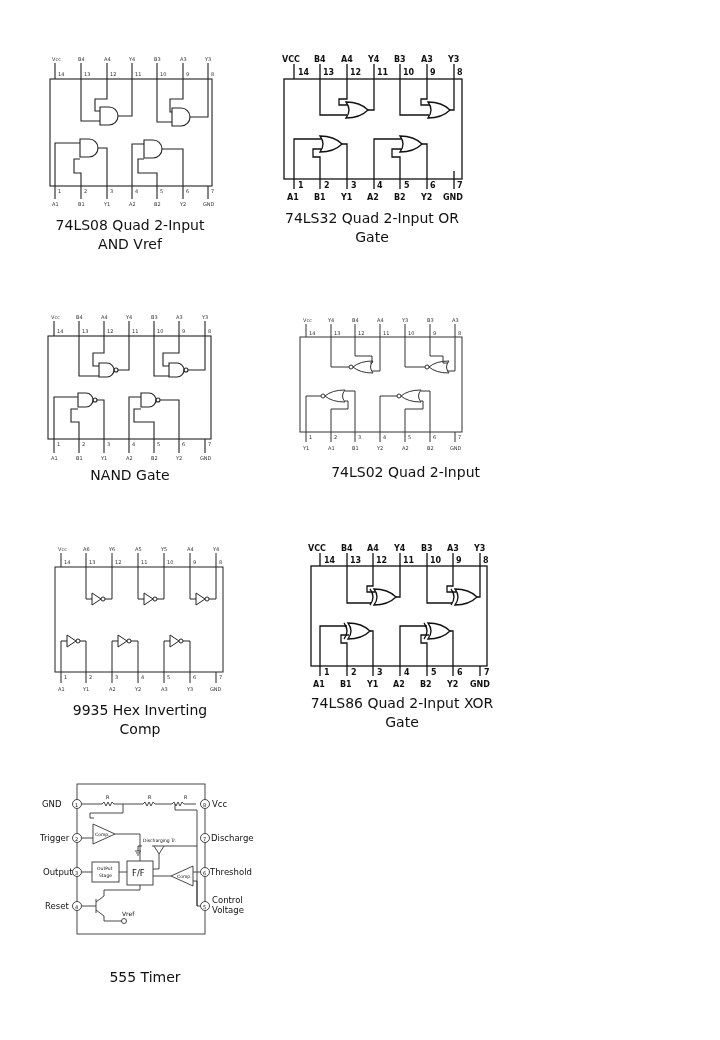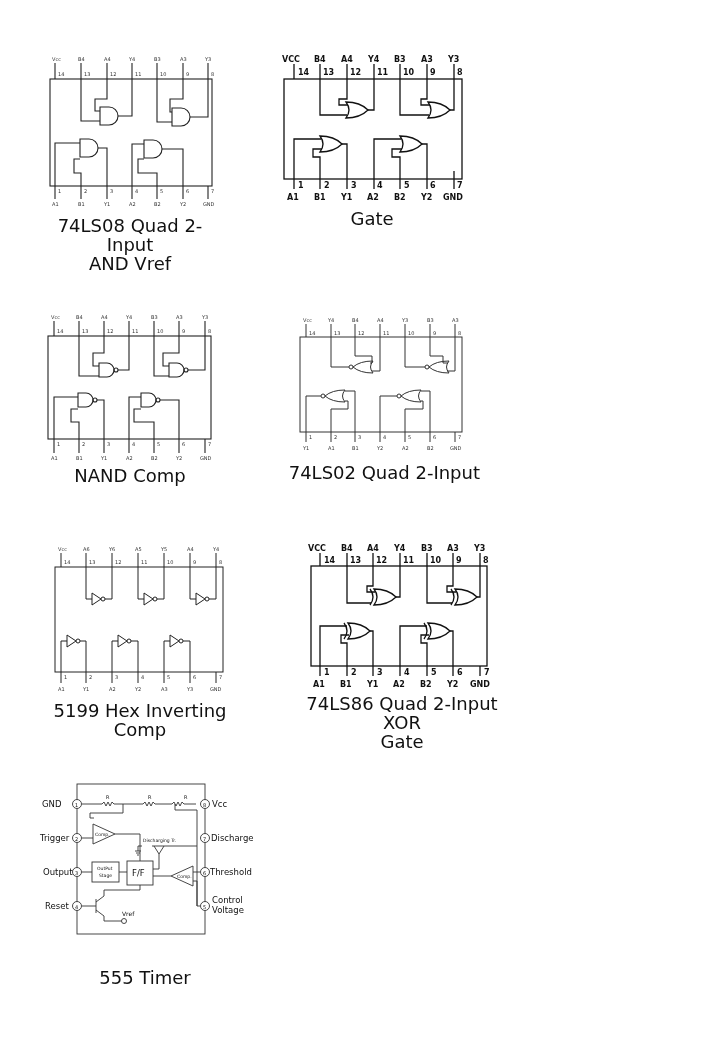--- a/index.html
+++ b/index.html
@@ -1,19 +1,19 @@
 <!DOCTYPE html>
 <html><head>
 <meta charset="utf-8">
 <style>
   html, body { margin:0; padding:0; background:#ffffff; }
   body { width:720px; height:1040px; position:relative; overflow:hidden; font-family:"DejaVu Sans", sans-serif; color:#000; }
   .chip { position:absolute; }
   .chip svg { display:block; overflow:visible; }
-  .caption { position:absolute; text-align:center; font-family:"DejaVu Sans", sans-serif; font-size:18px; line-height:19px; color:#111; }
+  .caption { position:absolute; text-align:center; font-family:"DejaVu Sans", sans-serif; font-size:14px; line-height:19px; color:#111; }
   svg text { font-family:"DejaVu Sans", sans-serif; }
   .pinlbl-small { font-size:5px; fill:#333; }
   .pinlbl-big { font-size:8px; font-weight:bold; fill:#111; }
   .t555 { font-family:"DejaVu Serif", serif; fill:#111; }
 </style>
 </head>
 <body>
 
 <div class="chip" style="left:40px;top:55px;">
   <svg width="180" height="155" viewBox="0 0 180 155">
@@ -161,20 +161,21 @@
       <text class="pinlbl-big" x="36" y="148">B1</text>
       <text class="pinlbl-big" x="63" y="148">Y1</text>
       <text class="pinlbl-big" x="89" y="148">A2</text>
       <text class="pinlbl-big" x="116" y="148">B2</text>
       <text class="pinlbl-big" x="143" y="148">Y2</text>
       <text class="pinlbl-big" x="165" y="148">GND</text>
     </g>
   </svg>
 </div>
 <div class="caption" style="left:272px;top:209px;width:200px;">
+  <div>74LS32 Quad 2-Input OR</div>
   <div>Gate</div>
 </div>
 
 <div class="chip" style="left:40px;top:313px;">
   <svg width="180" height="150" viewBox="0 0 180 150">
     <g stroke="#222" stroke-width="1.1" fill="none">
       <rect x="8" y="23" width="163" height="103"></rect>
       <line x1="14" y1="8" x2="14" y2="23"></line>
         <line x1="39" y1="8" x2="39" y2="23"></line>
         <line x1="64" y1="8" x2="64" y2="23"></line>
@@ -240,21 +241,21 @@
       <text class="pinlbl-small" x="36" y="147">B1</text>
       <text class="pinlbl-small" x="61" y="147">Y1</text>
       <text class="pinlbl-small" x="86" y="147">A2</text>
       <text class="pinlbl-small" x="111" y="147">B2</text>
       <text class="pinlbl-small" x="136" y="147">Y2</text>
       <text class="pinlbl-small" x="160" y="147">GND</text>
     </g>
   </svg>
 </div>
 <div class="caption" style="left:40px;top:466px;width:180px;">
-  <div>NAND Comp</div>
+  <div>NAND Gate</div>
 </div>
 
 <div class="chip" style="left:293px;top:316px;">
   <svg width="175" height="140" viewBox="0 0 175 140">
     <g stroke="#333" stroke-width="1" fill="none">
       <rect x="7" y="21" width="162" height="95"></rect>
       <line x1="13" y1="8" x2="13" y2="21"></line>
         <line x1="38" y1="8" x2="38" y2="21"></line>
         <line x1="62" y1="8" x2="62" y2="21"></line>
         <line x1="87" y1="8" x2="87" y2="21"></line>
@@ -400,21 +401,21 @@
       <text class="pinlbl-small" x="33" y="148">Y1</text>
       <text class="pinlbl-small" x="59" y="148">A2</text>
       <text class="pinlbl-small" x="85" y="148">Y2</text>
       <text class="pinlbl-small" x="111" y="148">A3</text>
       <text class="pinlbl-small" x="137" y="148">Y3</text>
       <text class="pinlbl-small" x="160" y="148">GND</text>
     </g>
   </svg>
 </div>
 <div class="caption" style="left:45px;top:701px;width:190px;">
-  <div>5199 Hex Inverting</div>
+  <div>9935 Hex Inverting</div>
   <div>Comp</div>
 </div>
 
 <div class="chip" style="left:303px;top:541px;">
   <svg width="190" height="150" viewBox="0 0 190 150">
     <g stroke="#111" stroke-width="1.3" fill="none">
       <rect x="8" y="25" width="176" height="100"></rect>
       <line x1="17" y1="12" x2="17" y2="25"></line>
         <line x1="44" y1="12" x2="44" y2="25"></line>
         <line x1="70" y1="12" x2="70" y2="25"></line>

